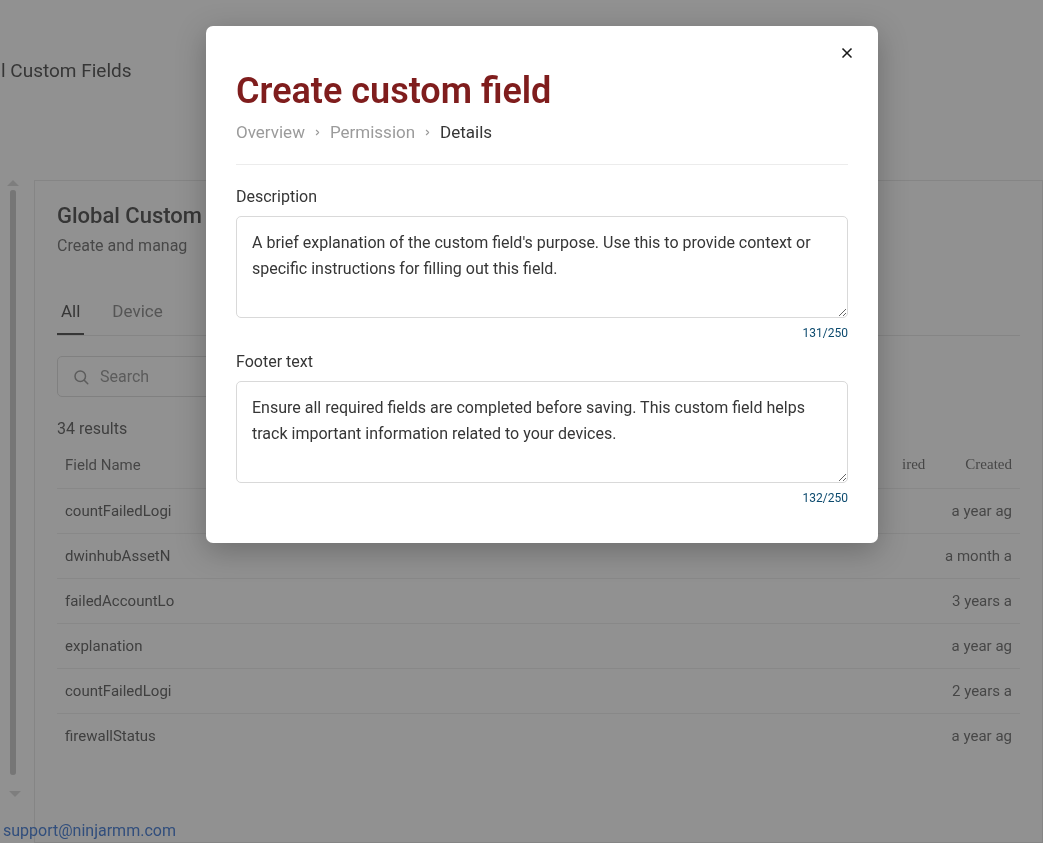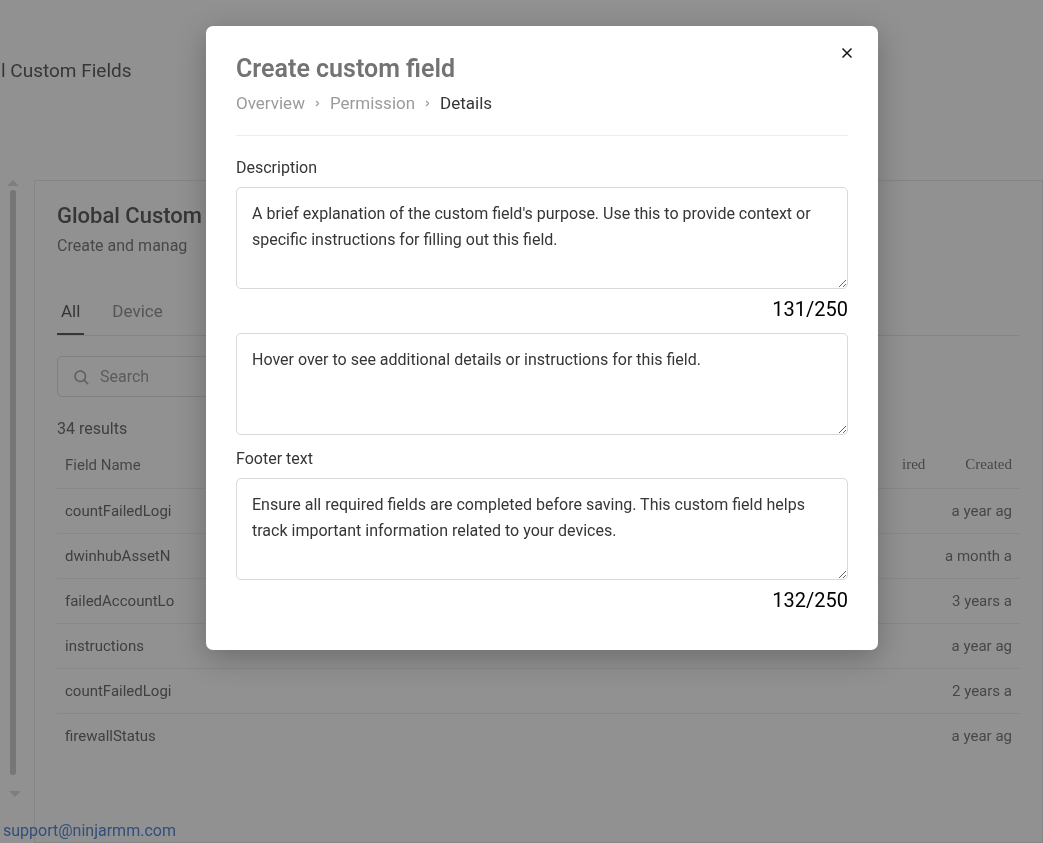--- a/index.html
+++ b/index.html
@@ -177,24 +177,25 @@
     right: 18px;
     width: 26px;
     height: 26px;
     display: flex;
     align-items: center;
     justify-content: center;
     cursor: pointer;
     color: #1a1a1a;
   }
   .modal-title {
-    font-size: 25px;
+    font-size: 36px;
     font-weight: 600;
-    color: #737373;
+    color: #7f1d1d;
     margin-bottom: 10px;
+    margin-top: 16px;
   }
   .breadcrumb {
     display: flex;
     align-items: center;
     gap: 8px;
     font-size: 17px;
     color: #9b9b9b;
     padding-bottom: 22px;
     border-bottom: 1px solid #ececec;
     margin-bottom: 22px;
@@ -220,22 +221,22 @@
     color: #363636;
     font-family: inherit;
     resize: both;
     line-height: 1.6;
   }
   .ta-1 { height: 102px; }
   .ta-2 { height: 102px; }
   .ta-3 { height: 102px; }
   .char-count {
     text-align: right;
-    font-size: 20px;
-    color: #000000;
+    font-size: 12px;
+    color: #0c4a6e;
     margin-top: 4px;
     margin-bottom: 12px;
   }
   .modal-footer {
     display: flex;
     justify-content: flex-end;
     gap: 18px;
     margin-top: 28px;
   }
   .btn {
@@ -316,21 +317,21 @@
           </div>
         <div class="table-row">
             <div class="row-left">dwinhubAssetN</div>
             <div class="row-right">a month a</div>
           </div>
         <div class="table-row">
             <div class="row-left">failedAccountLo</div>
             <div class="row-right">3 years a</div>
           </div>
         <div class="table-row">
-            <div class="row-left">instructions</div>
+            <div class="row-left">explanation</div>
             <div class="row-right">a year ag</div>
           </div>
         <div class="table-row">
             <div class="row-left">countFailedLogi</div>
             <div class="row-right">2 years a</div>
           </div>
         <div class="table-row">
             <div class="row-left">firewallStatus</div>
             <div class="row-right">a year ag</div>
           </div>
@@ -371,21 +372,20 @@
       <span class="crumb active">Details</span>
     </div>
 
     <div class="form-group">
       <label class="form-label">Description</label>
       <textarea class="form-textarea ta-1" style="">A brief explanation of the custom field's purpose. Use this to provide context or specific instructions for filling out this field.</textarea>
       <div class="char-count">131/250</div>
     </div>
 
     <div class="form-group">
-      <textarea class="form-textarea ta-2" style="">Hover over to see additional details or instructions for this field.</textarea>
     </div>
 
     <div class="form-group">
       <label class="form-label">Footer text</label>
       <textarea class="form-textarea ta-3" style="">Ensure all required fields are completed before saving. This custom field helps track important information related to your devices.</textarea>
       <div class="char-count">132/250</div>
     </div>
 
 
   </div>

